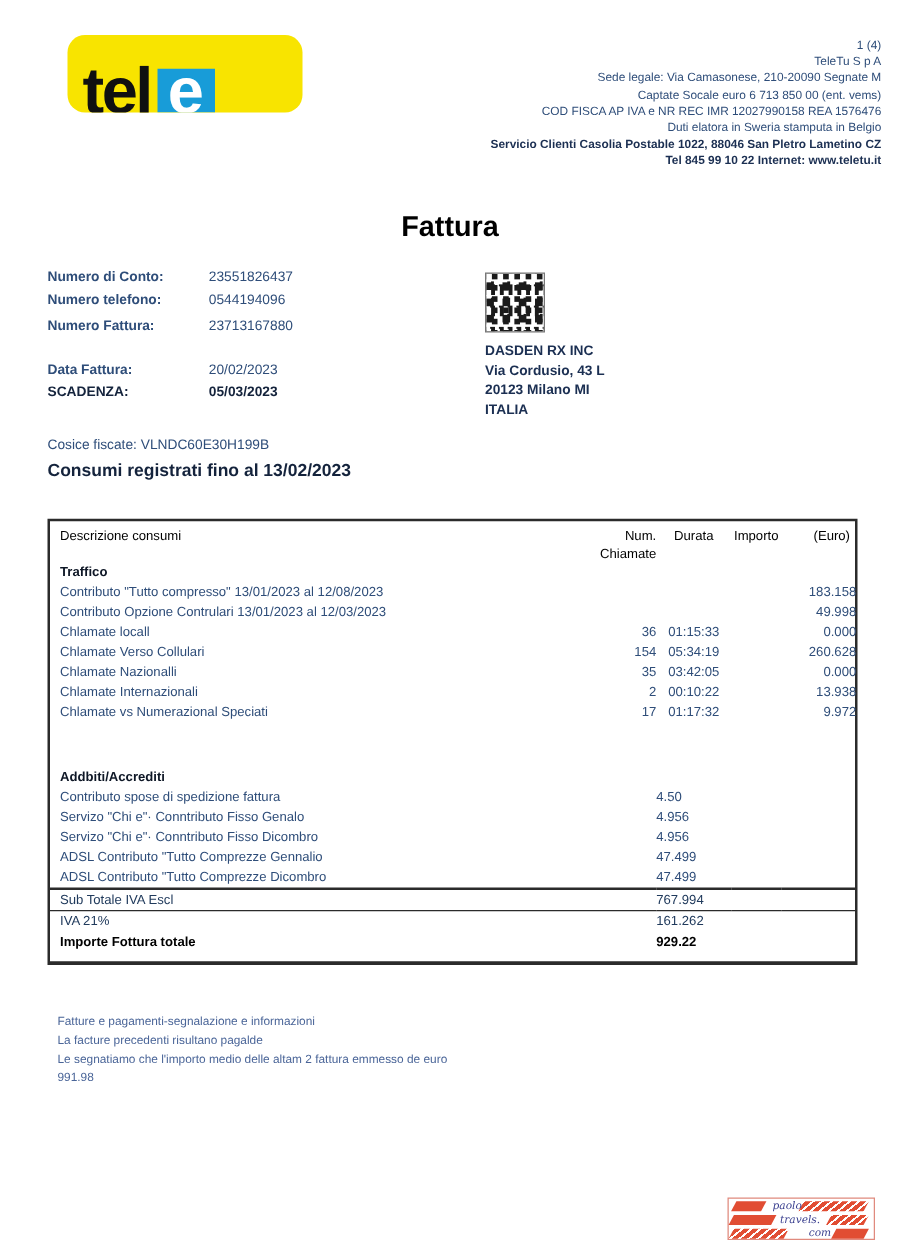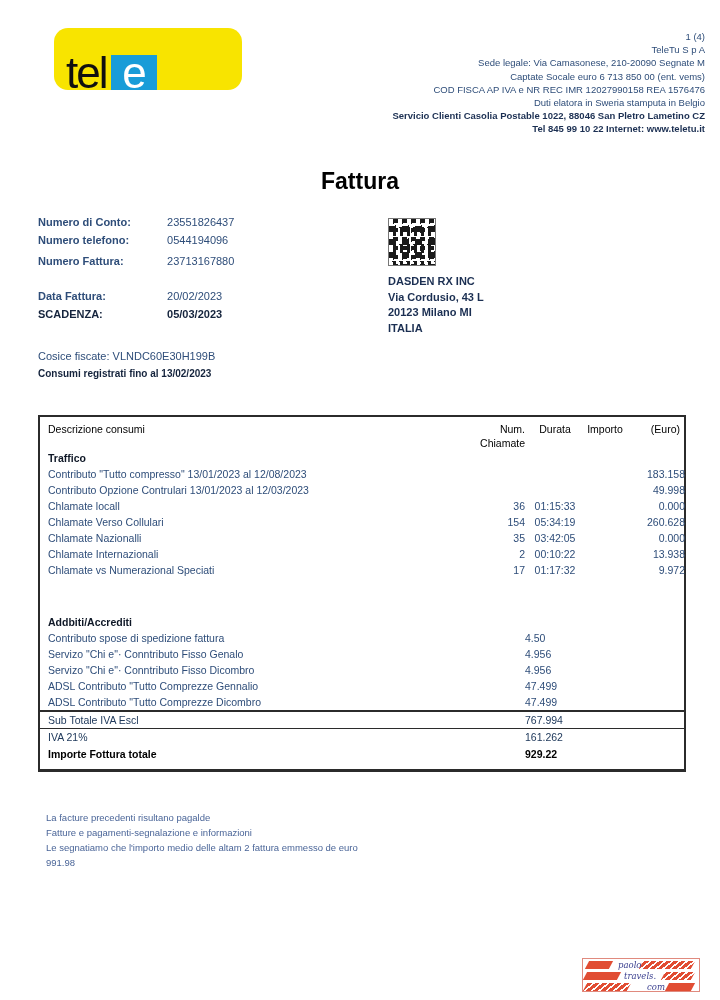--- a/index.html
+++ b/index.html
@@ -3,21 +3,21 @@
 <meta charset="utf-8">
 <style>
   * { margin:0; padding:0; box-sizing:border-box; }
   body { background:#fff; font-family:"Liberation Sans", sans-serif; }
   .page { position:relative; width:720px; height:1000px; background:#fff; overflow:hidden; color:#2E4D79; }
 
   
   .logo { position:absolute; left:54px; top:28px; width:188px; height:62px;
           background:#F8E400; border-radius:14px; display:flex; align-items:stretch;
           overflow:hidden; }
-  .logo span { display:flex; align-items:center; font-weight:normal; font-size:44px;
+  .logo span { display:flex; align-items:center; font-weight:bold; font-size:52px;
                letter-spacing:-2px; color:#101010;margin-top:27px; }
   .logo .l-tel { padding:0 5px 0 12px; }
   .logo .l-e   { background:#189CD8; color:#fff; width:46px; justify-content:center; letter-spacing:0; }
   .logo .l-tu  { padding:0 10px 0 8px; }
 
   
   .company { position:absolute; top:30px; right:15px; text-align:right;
              font-size:9.5px; line-height:13.2px; color:#2E4D79; }
   .company .b { font-weight:bold; color:#1B2F52; }
 
@@ -38,21 +38,21 @@
           conic-gradient(#1a1a1a 90deg, transparent 0),
           conic-gradient(from 180deg, #1a1a1a 90deg, transparent 0),
           conic-gradient(from 90deg, #1a1a1a 90deg, transparent 0);
         background-size:9px 9px, 13px 13px, 7px 17px;
         border:1px solid #777; }
   .recipient { position:absolute; left:388px; top:274px; font-size:11px; font-weight:bold;
                color:#1B2F52; line-height:15.5px; }
 
   
   .fiscal1 { position:absolute; left:38px; top:350px; font-size:11px; }
-  .fiscal2 { position:absolute; left:38px; top:368px; font-size:10px; font-weight:bold; color:#14233C; }
+  .fiscal2 { position:absolute; left:38px; top:368px; font-size:14px; font-weight:bold; color:#14233C; }
 
   
   .tbl { position:absolute; left:38px; top:415px; width:648px; border-collapse:collapse;
          font-size:10.5px; color:#2E4D79; table-layout:fixed; }
   .tbl-wrap { border:2px solid #2b2b2b; border-bottom-width:3px; position:absolute;
               left:38px; top:415px; width:648px; }
   .tbl { position:static; width:100%; }
   .tbl td, .tbl th { padding:0 0; line-height:16px; vertical-align:top; font-weight:normal; }
   .tbl .c-desc { padding-left:8px; text-align:left; }
   .tbl th.c-desc { font-size:10.5px; }
@@ -278,22 +278,22 @@
       <td></td>
     </tr>
     <tr class="spacer-sm">
             <td colspan="5"></td>
           </tr>
   </tbody>
       </table>
   </div>
 
   <div class="notes">
+    <div>Fatture  e pagamenti-segnalazione e informazioni</div>
     <div>La facture  precedenti risultano pagalde</div>
-    <div>Fatture  e pagamenti-segnalazione e informazioni</div>
     <div>Le segnatiamo che l'importo medio delle altam 2 fattura emmesso de euro</div>
     <div>991.98</div>
   </div>
 
 
   <div class="ptlogo">
     <i class="pt-bar pt-b1"></i>
     <i class="pt-bar pt-b2 pt-striped"></i>
     <i class="pt-bar pt-b3"></i>
     <i class="pt-bar pt-b4 pt-striped"></i>

